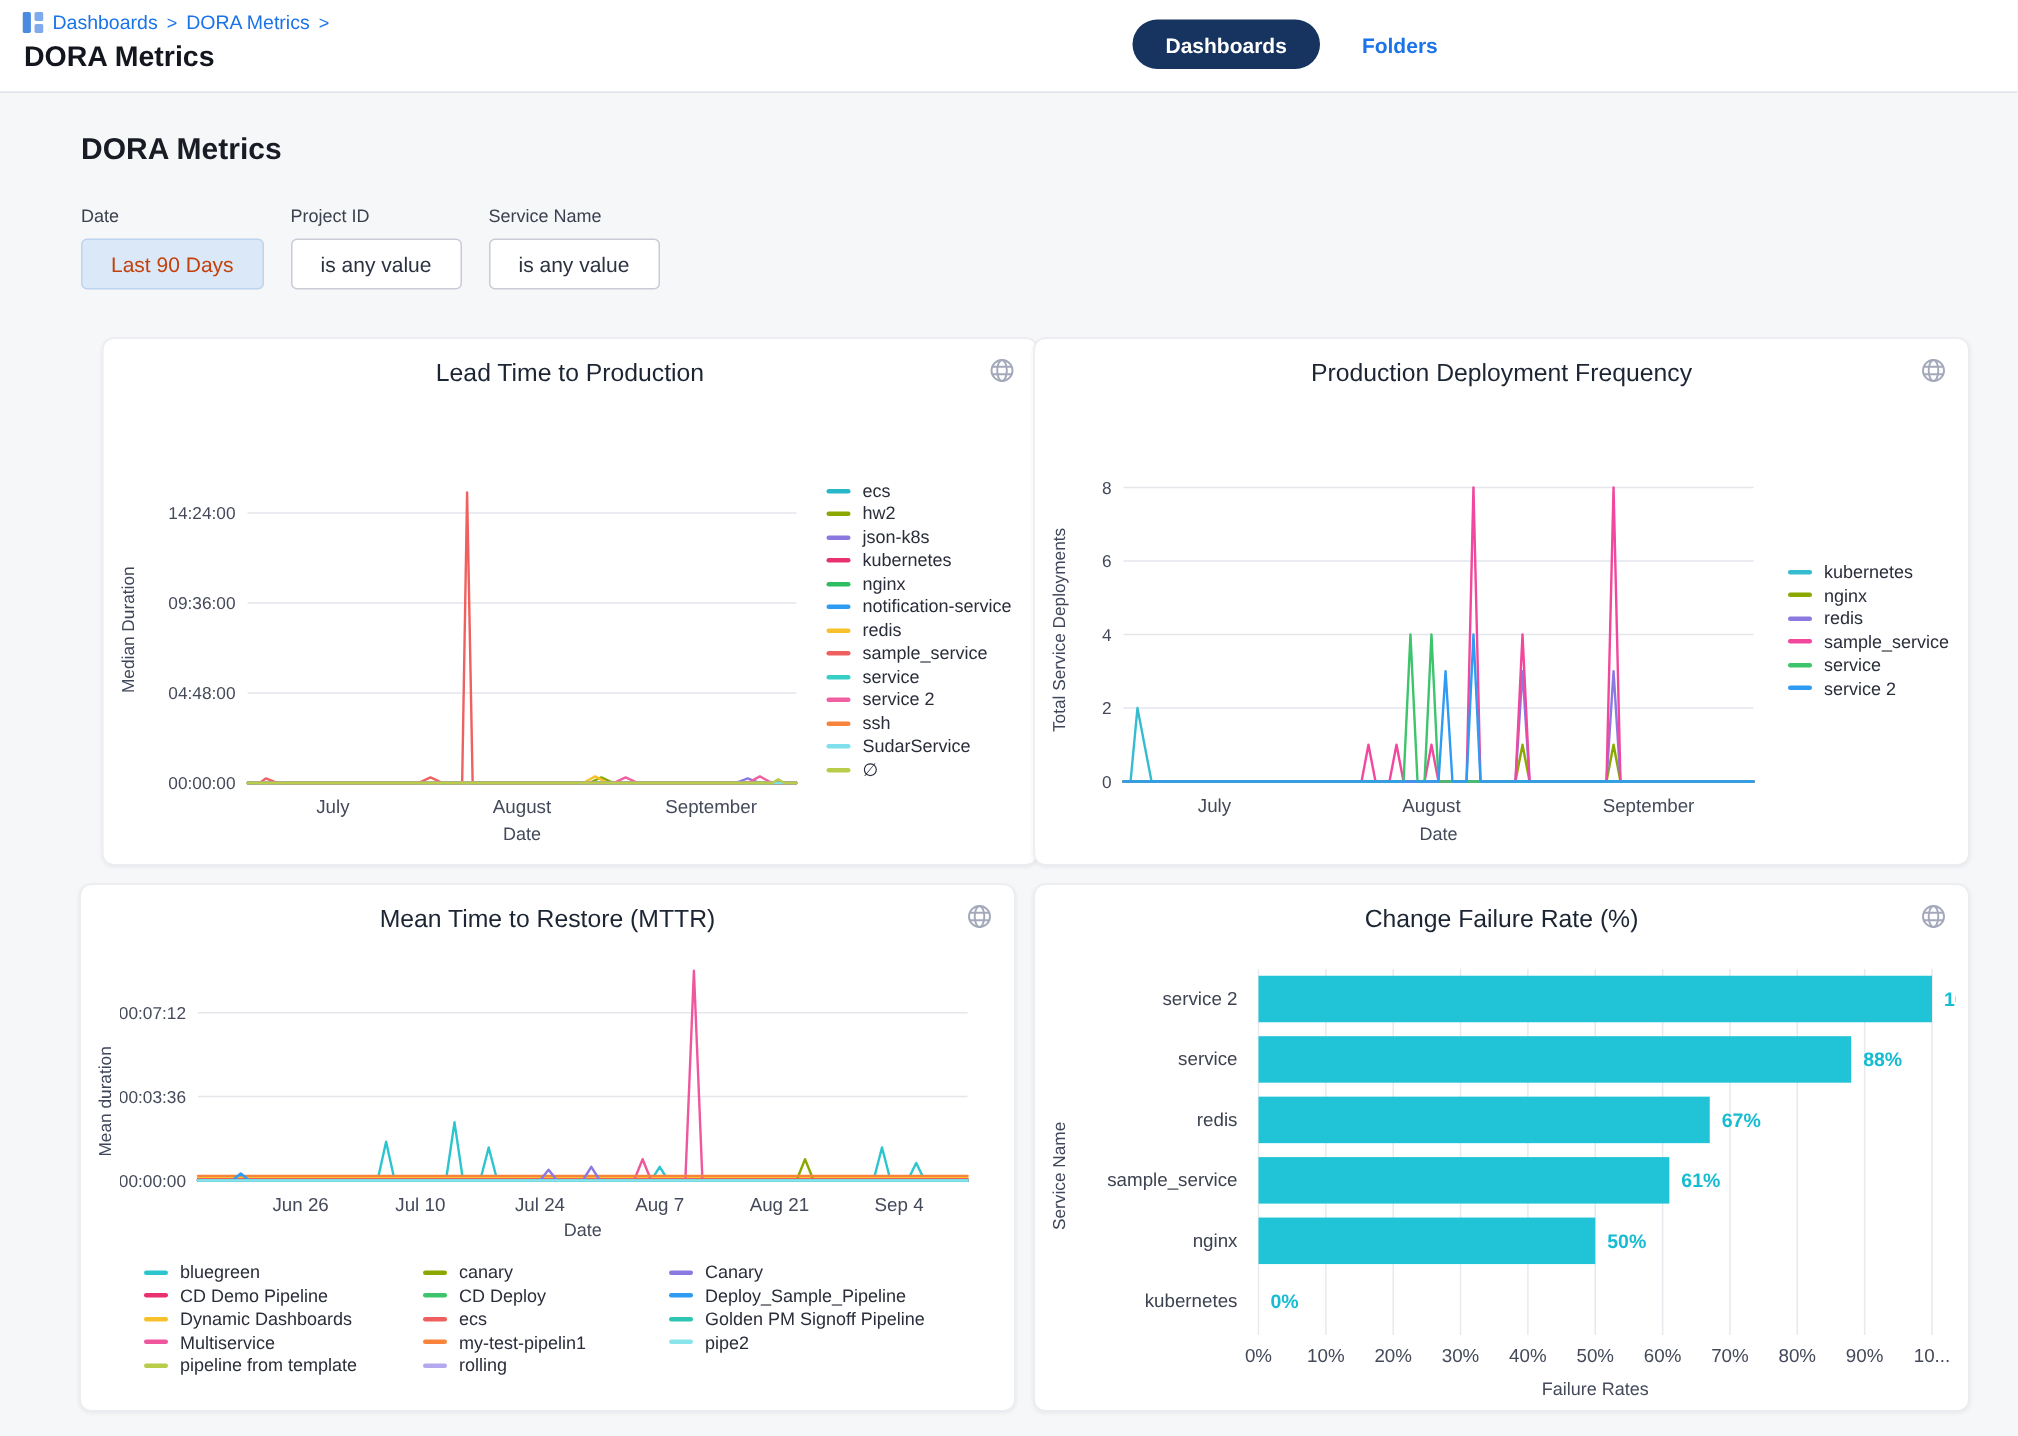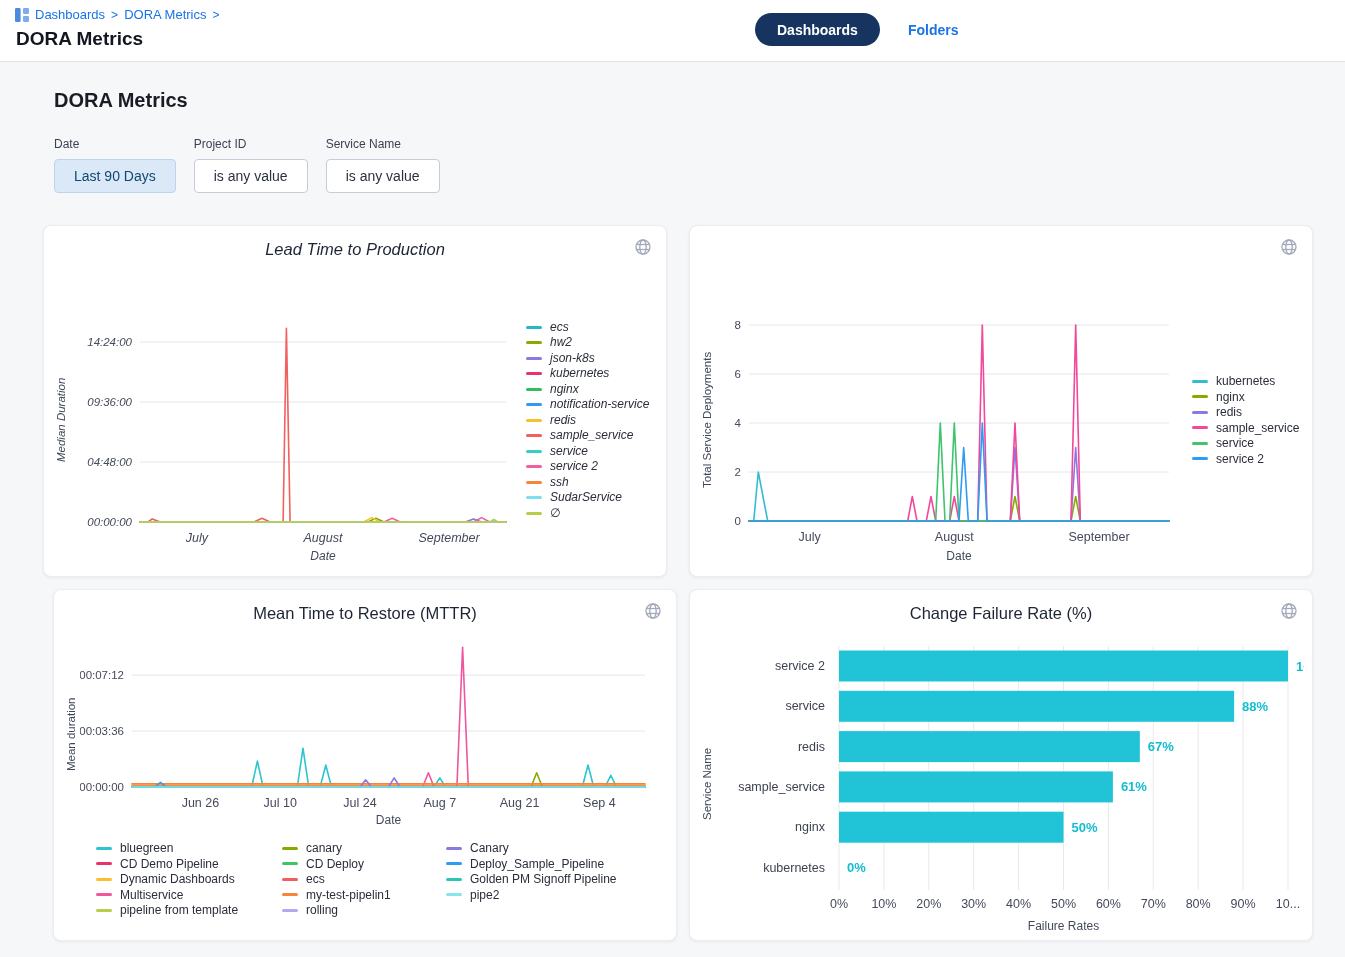--- a/index.html
+++ b/index.html
@@ -49,28 +49,28 @@
   .filters{
     position:absolute; left:54px; top:137px;
     display:flex; gap:18px;
   }
   .filter .flabel{ font-size:12px; color:#3c4150; margin-bottom:8px; }
   .chip{
     height:34px; padding:0 19px; border-radius:4px;
     border:1px solid #c9cbd6; background:#ffffff;
     font-size:14px; color:#2c3140; font-family:inherit; cursor:pointer;
   }
-  .chip.active{ background:#dbe8f7; border-color:#bcd4ee; color:#0c4a6e; }
+  .chip.active{ background:#dbe8f7; border-color:#bcd4ee; color:#c2410c; }
   
   .card{
     position:absolute; width:624px; height:352px;
     background:#ffffff; border:1px solid #ececf1; border-radius:8px;
     box-shadow:0 1px 3px rgba(16,24,40,.07);
   }
-  #card-0{ left:43px;  top:225px;font-style:italic; }
+  #card-0{ left:68px;  top:225px; }
   #card-1{ left:689px; top:225px; }
   #card-2{ left:53px;  top:589px; }
   #card-3{ left:689px; top:589px; }
   .card-title{
     position:absolute; top:14px; left:0; width:100%;
     text-align:center; font-size:16.5px; font-weight:500; color:#1c2533;
   }
   .globe-btn{
     position:absolute; top:10px; right:12px;
     background:none; border:none; cursor:pointer; padding:2px;
@@ -238,20 +238,21 @@
         </div>
         <div class="legend-item">
           <span class="swatch" style="background: rgb(185, 205, 75);"></span>
           <span>∅</span>
         </div>
       </div>
     </div>
 </div>
 
 <div class="card" id="card-1">
+  <div class="card-title">Production Deployment Frequency</div>
   <button class="globe-btn">
     <svg width="18" height="18" viewBox="0 0 18 18" fill="none" stroke="#a3a9ba" stroke-width="1.3">
       <circle cx="9" cy="9" r="7"></circle>
         <ellipse cx="9" cy="9" rx="3.2" ry="7"></ellipse>
       <line x1="2.3" y1="6.5" x2="15.7" y2="6.5"></line>
         <line x1="2.3" y1="11.5" x2="15.7" y2="11.5"></line>
     </svg>
   </button>
   <div class="chart-area chart-flex">
       <div class="ylab">Total Service Deployments</div>

